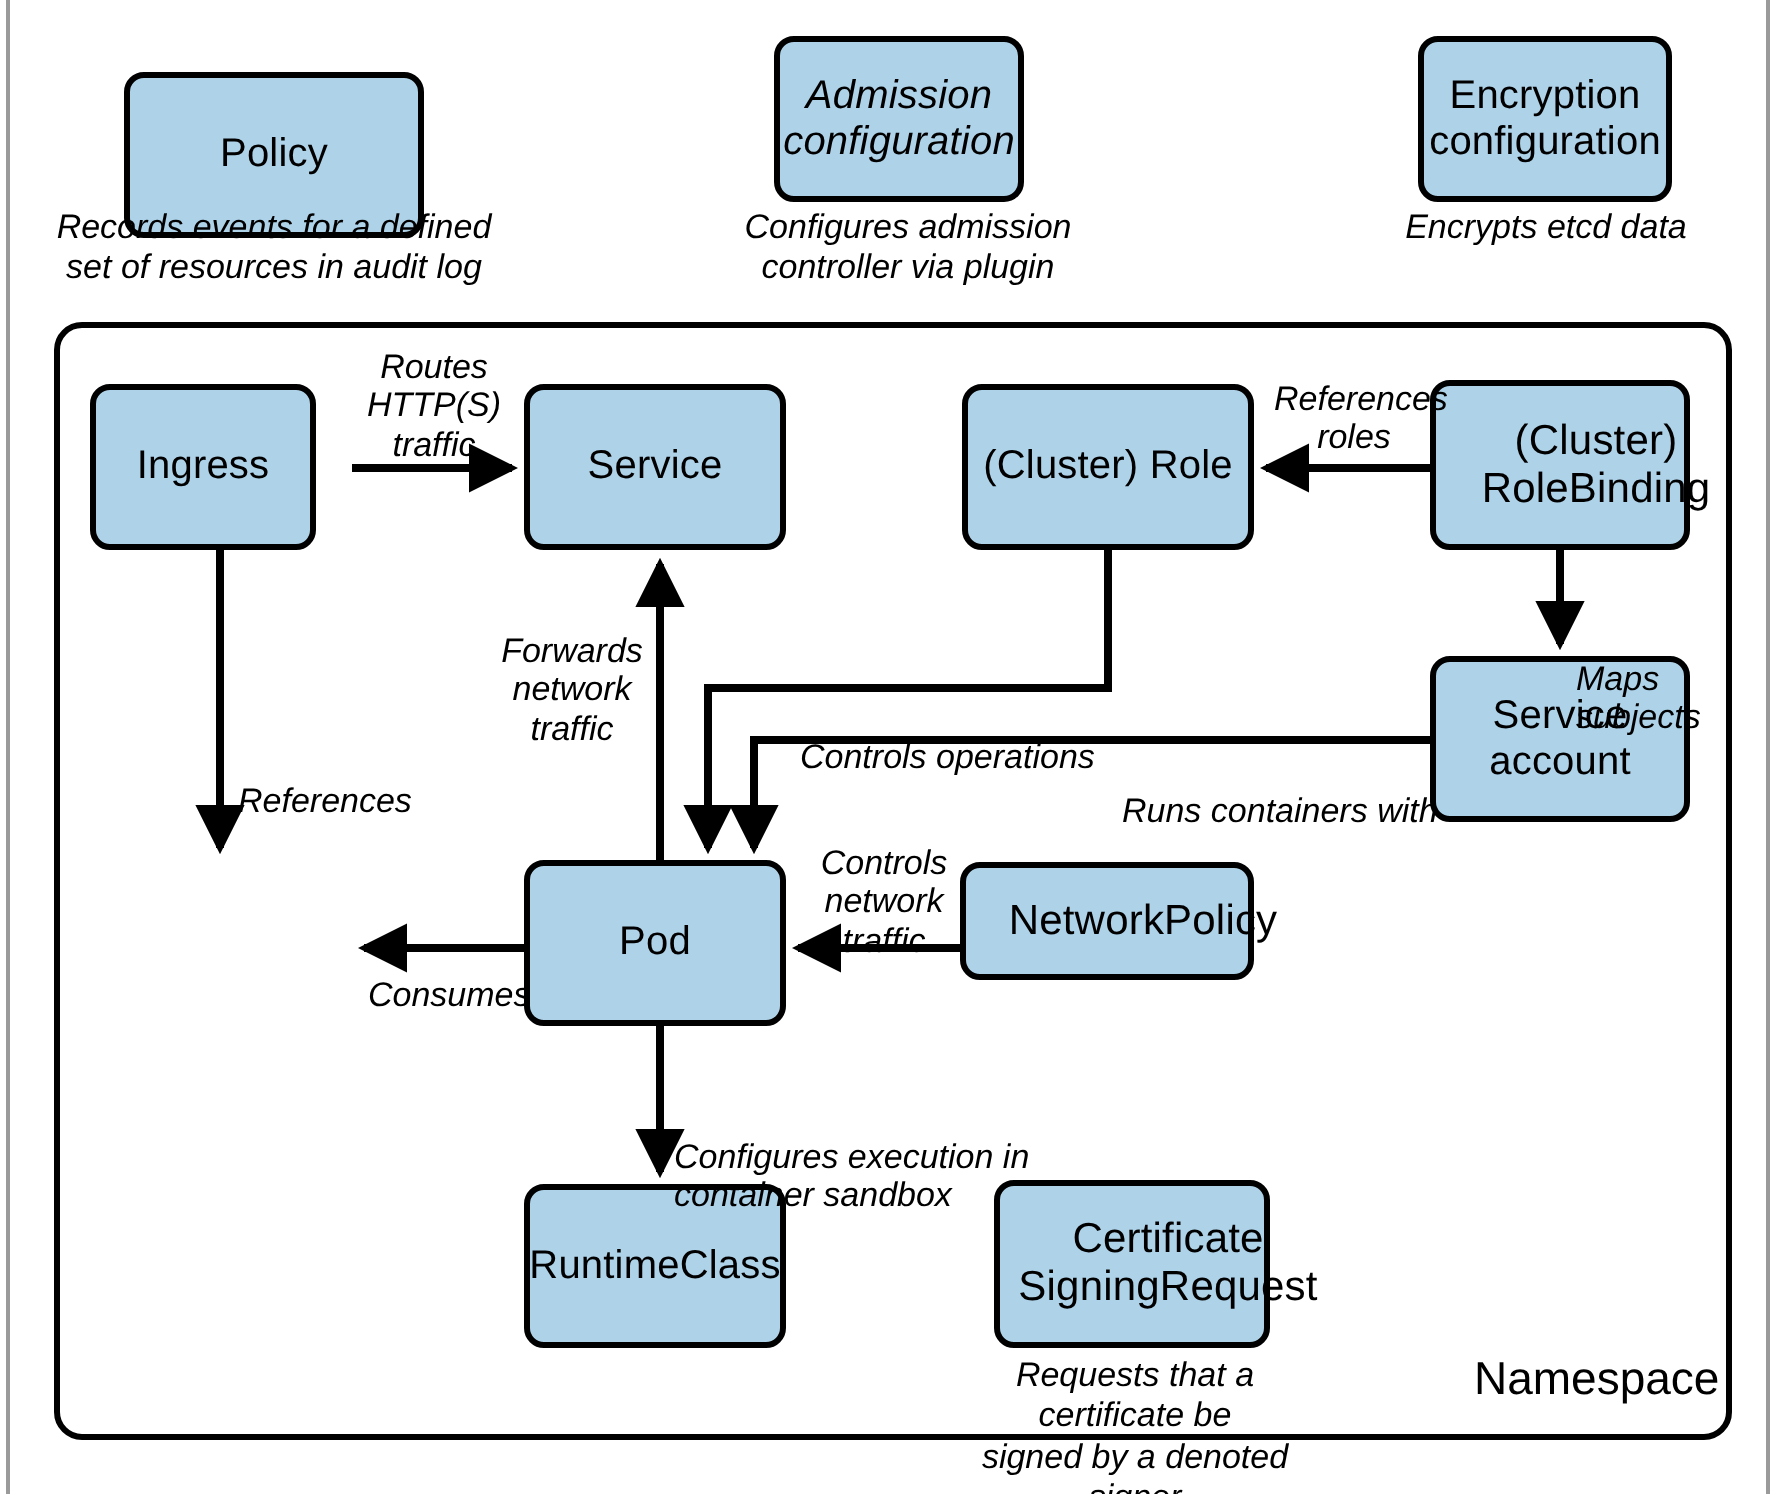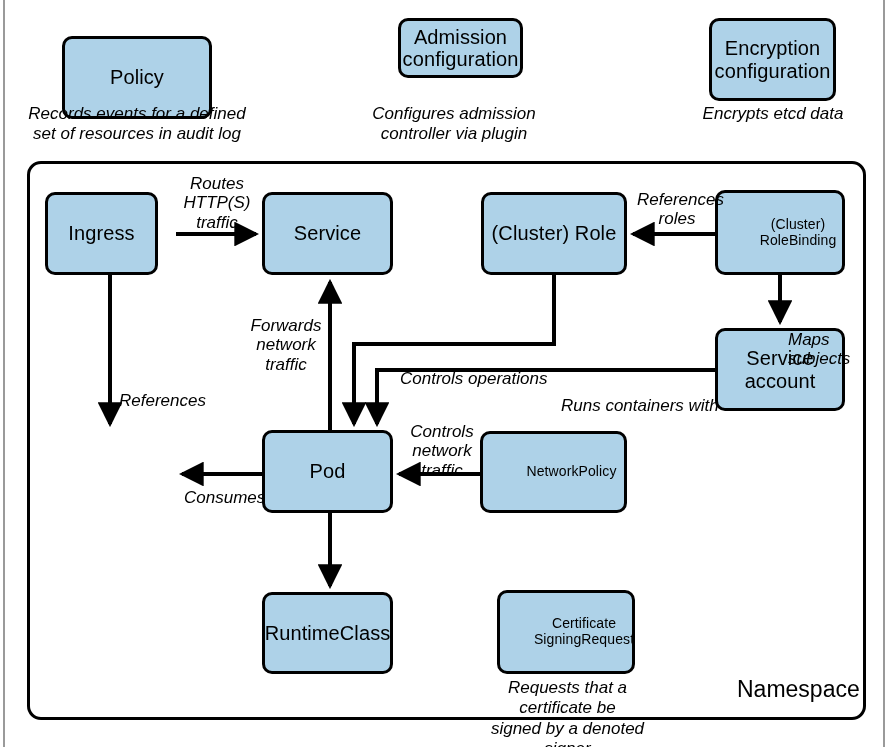--- a/index.html
+++ b/index.html
@@ -23,21 +23,21 @@
     border:3px solid #000;
     border-radius:10px;
     box-sizing:border-box;
     display:flex;align-items:center;justify-content:center;
     text-align:center;
     font-size:20px;
     line-height:1.12;
     letter-spacing:.1px;
     padding:0 4px;
   }
-  .node.small{font-size:14px;padding-left:40px;}
+  .node.small{font-size:21px;padding-left:40px;}
 
   .caption{
     position:absolute;
     font-style:italic;
     font-size:17px;
     line-height:1.2;
     text-align:center;
     white-space:pre-line;
   }
 
@@ -70,21 +70,21 @@
 
 <div id="canvas">
 
   <div class="page-rule left"></div>
   <div class="page-rule right"></div>
 
   <div class="node" style="left: 62px; top: 36px; width: 150px; height: 83px; white-space: pre-line;">Policy</div>
   <div class="caption" style="left:22px;top:104px;width:230px;">Records events for a defined
 set of resources in audit log</div>
 
-  <div class="node" style="left: 398px; top: 18px; width: 125px; height: 60px; white-space: pre-line;">Admission
+  <div class="node" style="left: 387px; top: 18px; width: 125px; height: 83px; white-space: pre-line; font-style: italic;">Admission
 configuration</div>
   <div class="caption" style="left:362px;top:104px;width:184px;">Configures admission
 controller via plugin</div>
 
   <div class="node" style="left: 709px; top: 18px; width: 127px; height: 83px; white-space: pre-line;">Encryption
 configuration</div>
   <div class="caption" style="left:686px;top:104px;width:174px;">Encrypts etcd data</div>
 
   <div class="frame" style="left:27px;top:161px;width:839px;height:559px;"></div>
   <div class="frame-label" style="left:737px;top:676px;">Namespace</div>
@@ -125,21 +125,21 @@
 
   <div class="node small" style="left: 715px; top: 190px; width: 130px; height: 85px; white-space: pre-line;">(Cluster)
 RoleBinding</div>
 
   <div class="node" style="left: 715px; top: 328px; width: 130px; height: 83px; white-space: pre-line;">Service
 account</div>
 
 
   <div class="node" style="left: 262px; top: 430px; width: 131px; height: 83px; white-space: pre-line;">Pod</div>
 
-  <div class="node small" style="left: 480px; top: 431px; width: 147px; height: 82px; white-space: pre-line;">NetworkPolicy</div>
+  <div class="node small" style="left: 480px; top: 431px; width: 147px; height: 59px; white-space: pre-line;">NetworkPolicy</div>
 
   <div class="node" style="left: 262px; top: 592px; width: 131px; height: 82px; white-space: pre-line;">RuntimeClass</div>
 
   <div class="node small" style="left: 497px; top: 590px; width: 138px; height: 84px; white-space: pre-line;">Certificate
 SigningRequest</div>
   <div class="caption" style="left:470px;top:678px;width:195px;">Requests that a certificate be
 signed by a denoted signer</div>
 
   <div class="edge-label c" style="left:172px;top:174px;width:90px;">Routes
 HTTP(S)
@@ -160,14 +160,16 @@
   <div class="edge-label l" style="left:400px;top:321px;width:160px;">Controls operations</div>
 
   <div class="edge-label l" style="left:561px;top:348px;width:160px;">Runs containers with</div>
 
   <div class="edge-label l" style="left:184px;top:440px;width:80px;">Consumes</div>
 
   <div class="edge-label c" style="left:404px;top:422px;width:76px;">Controls
 network
 traffic</div>
 
+  <div class="edge-label l" style="left:337px;top:521px;width:210px;">Configures execution in
+container sandbox</div>
 
 </div>
 
 </body></html>

